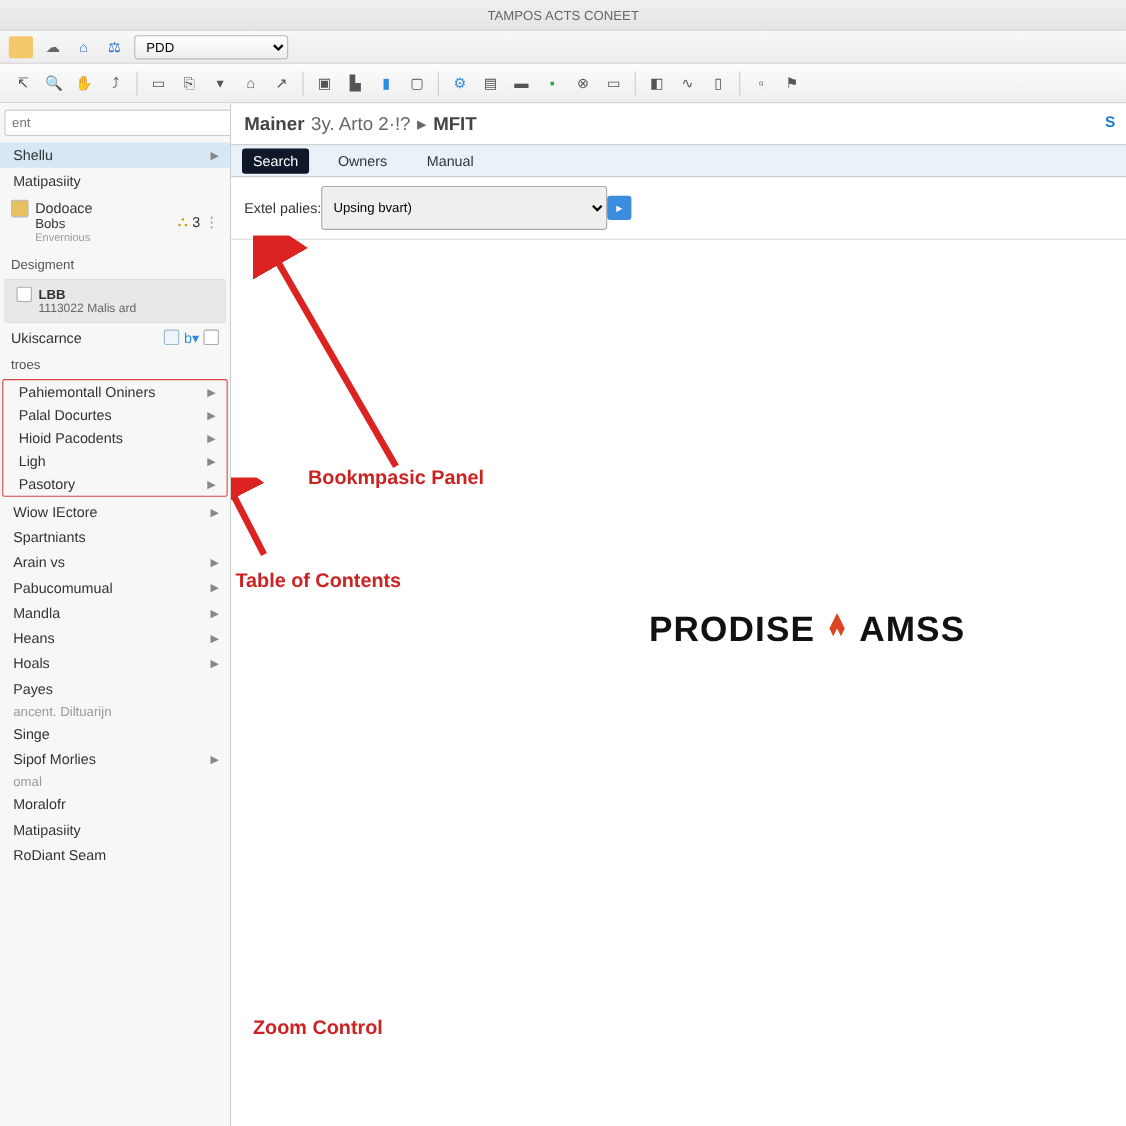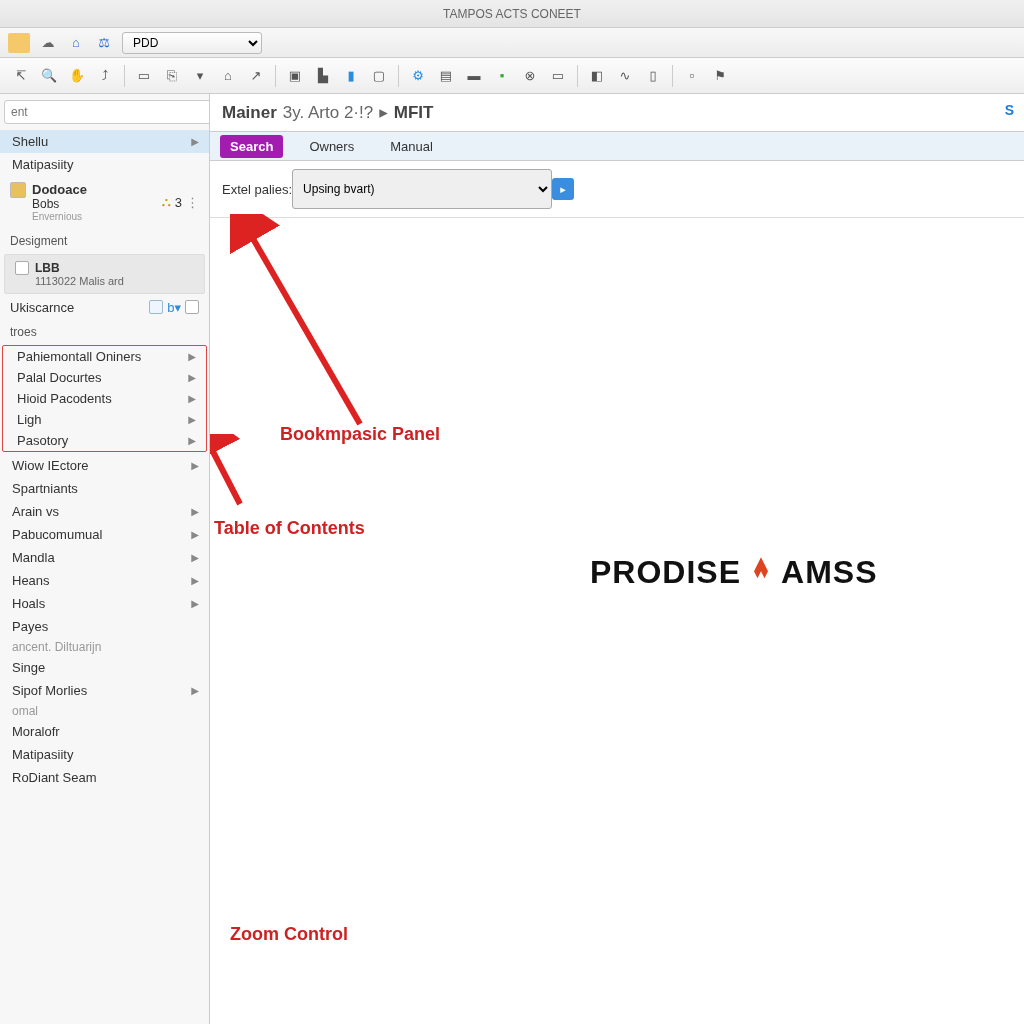--- a/index.html
+++ b/index.html
@@ -21,21 +21,21 @@
 .sb-block { padding: 6px 10px; background: #e8e8e8; border: 1px solid #ddd; margin: 2px 4px; border-radius: 2px; font-size: 12px; }
 .sb-row { display: flex; align-items: center; gap: 6px; padding: 2px 10px; font-size: 13px; }
 .sb-toc { border: 1px solid #d44; border-radius: 2px; margin: 2px 2px; }
 .sb-toc .sb-item { font-size: 13px; padding: 3px 10px 3px 14px; }
 .sb-faint { color: #999; font-size: 12px; padding: 2px 12px; }
 .content { flex: 1; background: #fff; position: relative; overflow: hidden; }
 .breadcrumb { padding: 8px 12px; font-size: 17px; font-weight: 600; color: #444; display: flex; align-items: center; gap: 6px; }
 .breadcrumb .bc-light { font-weight: 400; color: #666; }
 .tabs { display: flex; background: #eaf2f9; border-top: 1px solid #ccc; border-bottom: 1px solid #ccc; padding-left: 10px; gap: 16px; height: 30px; align-items: center; }
 .tabs .tab { font-size: 13px; padding: 4px 10px; cursor: pointer; border-radius: 3px; }
-.tabs .tab.active { background: #a21caf; color: #fff; font-weight: 700; }
+.tabs .tab.active { background: #0f172a; color: #fff; font-weight: 400; }
 .filterrow { display: flex; align-items: center; padding: 8px 12px; border-bottom: 1px solid #ddd; font-size: 13px; }
 .filterrow select { width: 260px; height: 40px; border: 1px solid #aaa; border-radius: 3px; padding: 0 6px; font-size: 12px; }
 .filterrow .fbtn { width: 22px; height: 22px; background: #3b8de0; border-radius: 3px; display: inline-flex; align-items: center; justify-content: center; color: #fff; font-size: 11px; }
 .top-right { position: absolute; right: 10px; top: 8px; color: #1e7bd8; font-size: 14px; font-weight: 600; }
 .logo { position: absolute; top: 460px; left: 380px; font-size: 32px; font-weight: 800; letter-spacing: 1px; color: #111; display: flex; align-items: center; gap: 6px; }
 .logo .diamond { color: #d42; font-size: 28px; }
 .annot { position: absolute; color: #c22; font-weight: 700; font-size: 18px; }
 svg.arrow { position: absolute; pointer-events: none; }
 .sb-icon { width: 16px; height: 16px; display: inline-block; background: #ddd; border: 1px solid #bbb; border-radius: 2px; }
 .mini-icon { width: 14px; height: 14px; display: inline-block; border: 1px solid #aaa; border-radius: 2px; background: #fff; }
@@ -94,21 +94,21 @@
       <span>Shellu</span>
       <span class="chevron">▶</span>
     </div>
     <div class="sb-item">
       <span>Matipasiity</span>
     </div>
     <div class="sb-row" style="justify-content:space-between;padding:6px 10px;">
       <div style="display:flex;gap:6px;align-items:flex-start;">
         <span class="sb-icon" style="background:#e8c060;"></span>
         <div>
-          <div style="font-weight:700;">Dodoace</div>
+          <div style="font-weight:400;">Dodoace</div>
           <div style="font-size:12px;">Bobs</div>
           <div style="font-size:10px;color:#999;">Envernious</div>
         </div>
       </div>
       <div style="display:flex;align-items:center;gap:4px;">
         <span style="color:#c90;">⛬</span>
         <span>3</span>
         <span style="color:#888;">⋮</span>
       </div>
     </div>

